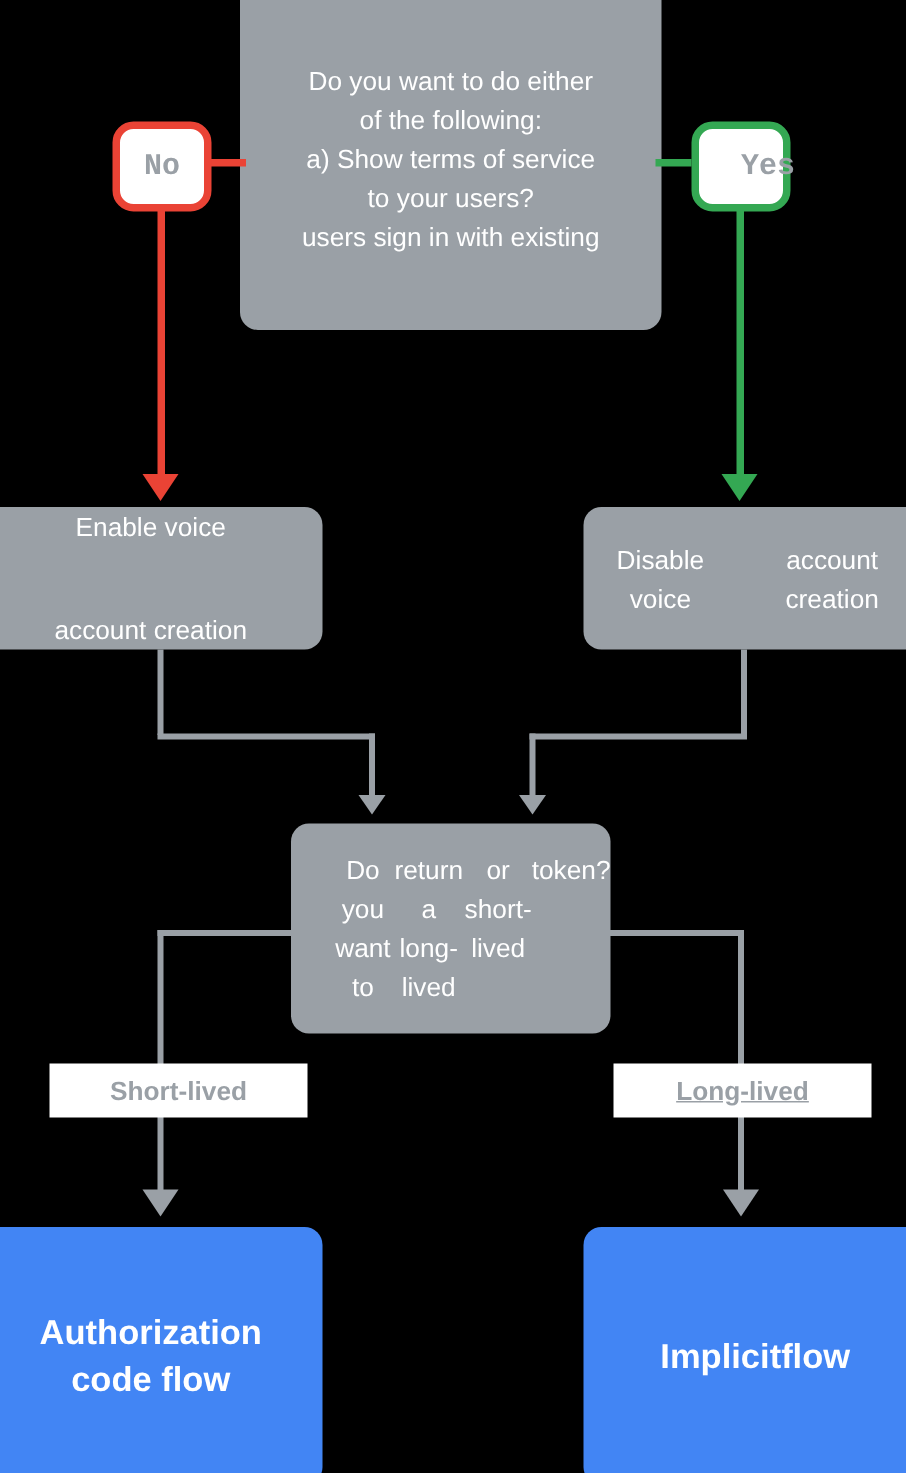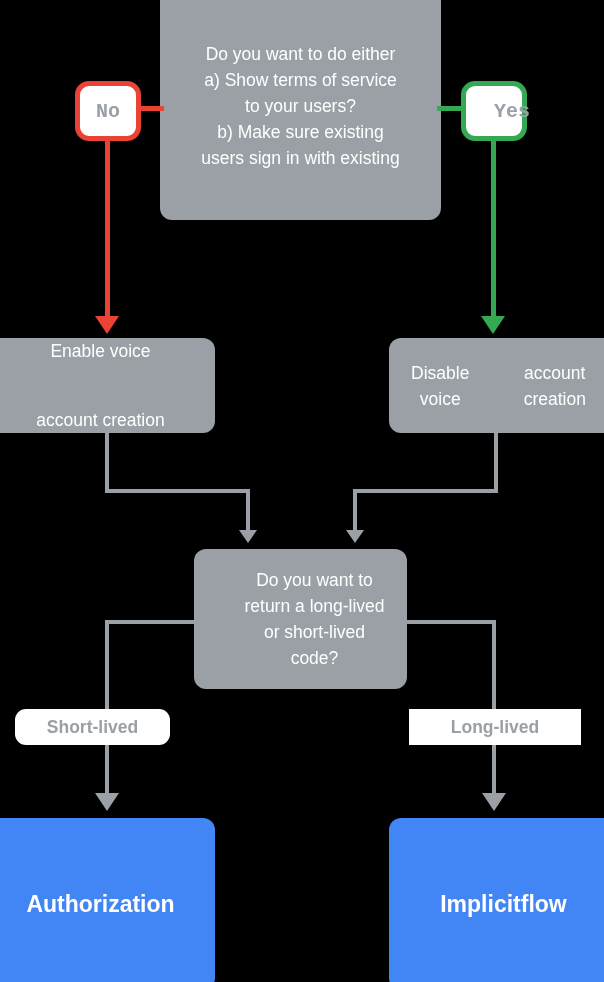--- a/index.html
+++ b/index.html
@@ -97,23 +97,23 @@
   }
 </style>
 </head>
 <body>
 
 <div id="canvas">
 
   <div class="node node-gray" style="left:160px; top:-8px; width:281px; height:228px; border-radius:0 0 12px 12px; padding:10px 12px;">
     <div style="display:flex;flex-direction:column;">
       <span>Do you want to do either</span>
+      <span>of the following:</span>
       <span>a) Show terms of service</span>
       <span>to your users?</span>
-      <span>b) Make sure existing</span>
       <span>users sign in with existing</span>
     </div>
   </div>
 
   <div class="seg seg-red" style="left:140px; top:106px; width:24px; height:5px;"></div>
 
   <div class="badge badge-no" style="left:75px; top:81px; width:66px; height:60px;">
     <span>No</span>
   </div>
 
@@ -147,47 +147,48 @@
   <div class="seg" style="left:105px; top:489px; width:145px; height:4px;"></div>
   <div class="seg" style="left:246px; top:489px; width:4px; height:43px;"></div>
   <div class="arrow arrow-sm" style="left:239px; top:530px;"></div>
 
   <div class="seg" style="left:494px; top:433px; width:4px; height:57px;"></div>
   <div class="seg" style="left:353px; top:489px; width:145px; height:4px;"></div>
   <div class="seg" style="left:353px; top:489px; width:4px; height:43px;"></div>
   <div class="arrow arrow-sm" style="left:346px; top:530px;"></div>
 
   <div class="node node-gray" style="left:194px; top:549px; width:213px; height:140px;">
-    <div style="display:flex;flex-direction:column;margin-left:28px;">
+    <div style="display:flex;flex-direction:row;margin-left:28px;">
       <span>Do you want to</span>
       <span>return a long-lived</span>
       <span>or short-lived</span>
-      <span>code?</span>
+      <span>token?</span>
     </div>
   </div>
 
   <div class="seg" style="left:105px; top:620px; width:92px; height:4px;"></div>
   <div class="seg" style="left:105px; top:620px; width:4px; height:175px;"></div>
   <div class="arrow" style="left:95px; top:793px;"></div>
 
-  <div class="edge-label" style="left:15px; top:709px; width:155px; height:36px;border-radius:11px;">
+  <div class="edge-label" style="left:33px; top:709px; width:172px; height:36px;">
     <span>Short-lived</span>
   </div>
 
   <div class="seg" style="left:404px; top:620px; width:92px; height:4px;"></div>
   <div class="seg" style="left:492px; top:620px; width:4px; height:175px;"></div>
   <div class="arrow" style="left:482px; top:793px;"></div>
 
-  <div class="edge-label" style="left:409px; top:709px; width:172px; height:36px;">
+  <div class="edge-label" style="left:409px; top:709px; width:172px; height:36px;text-decoration:underline;">
     <span>Long-lived</span>
   </div>
 
   <div class="node node-blue" style="left:-14px; top:818px; width:229px; height:172px;">
     <div style="display:flex;flex-direction:column;">
       <span>Authorization</span>
+      <span>code flow</span>
     </div>
   </div>
 
   <div class="node node-blue" style="left:389px; top:818px; width:229px; height:172px;">
     <div style="display:flex;flex-direction:row;">
       <span>Implicit</span>
       <span>flow</span>
     </div>
   </div>
 

